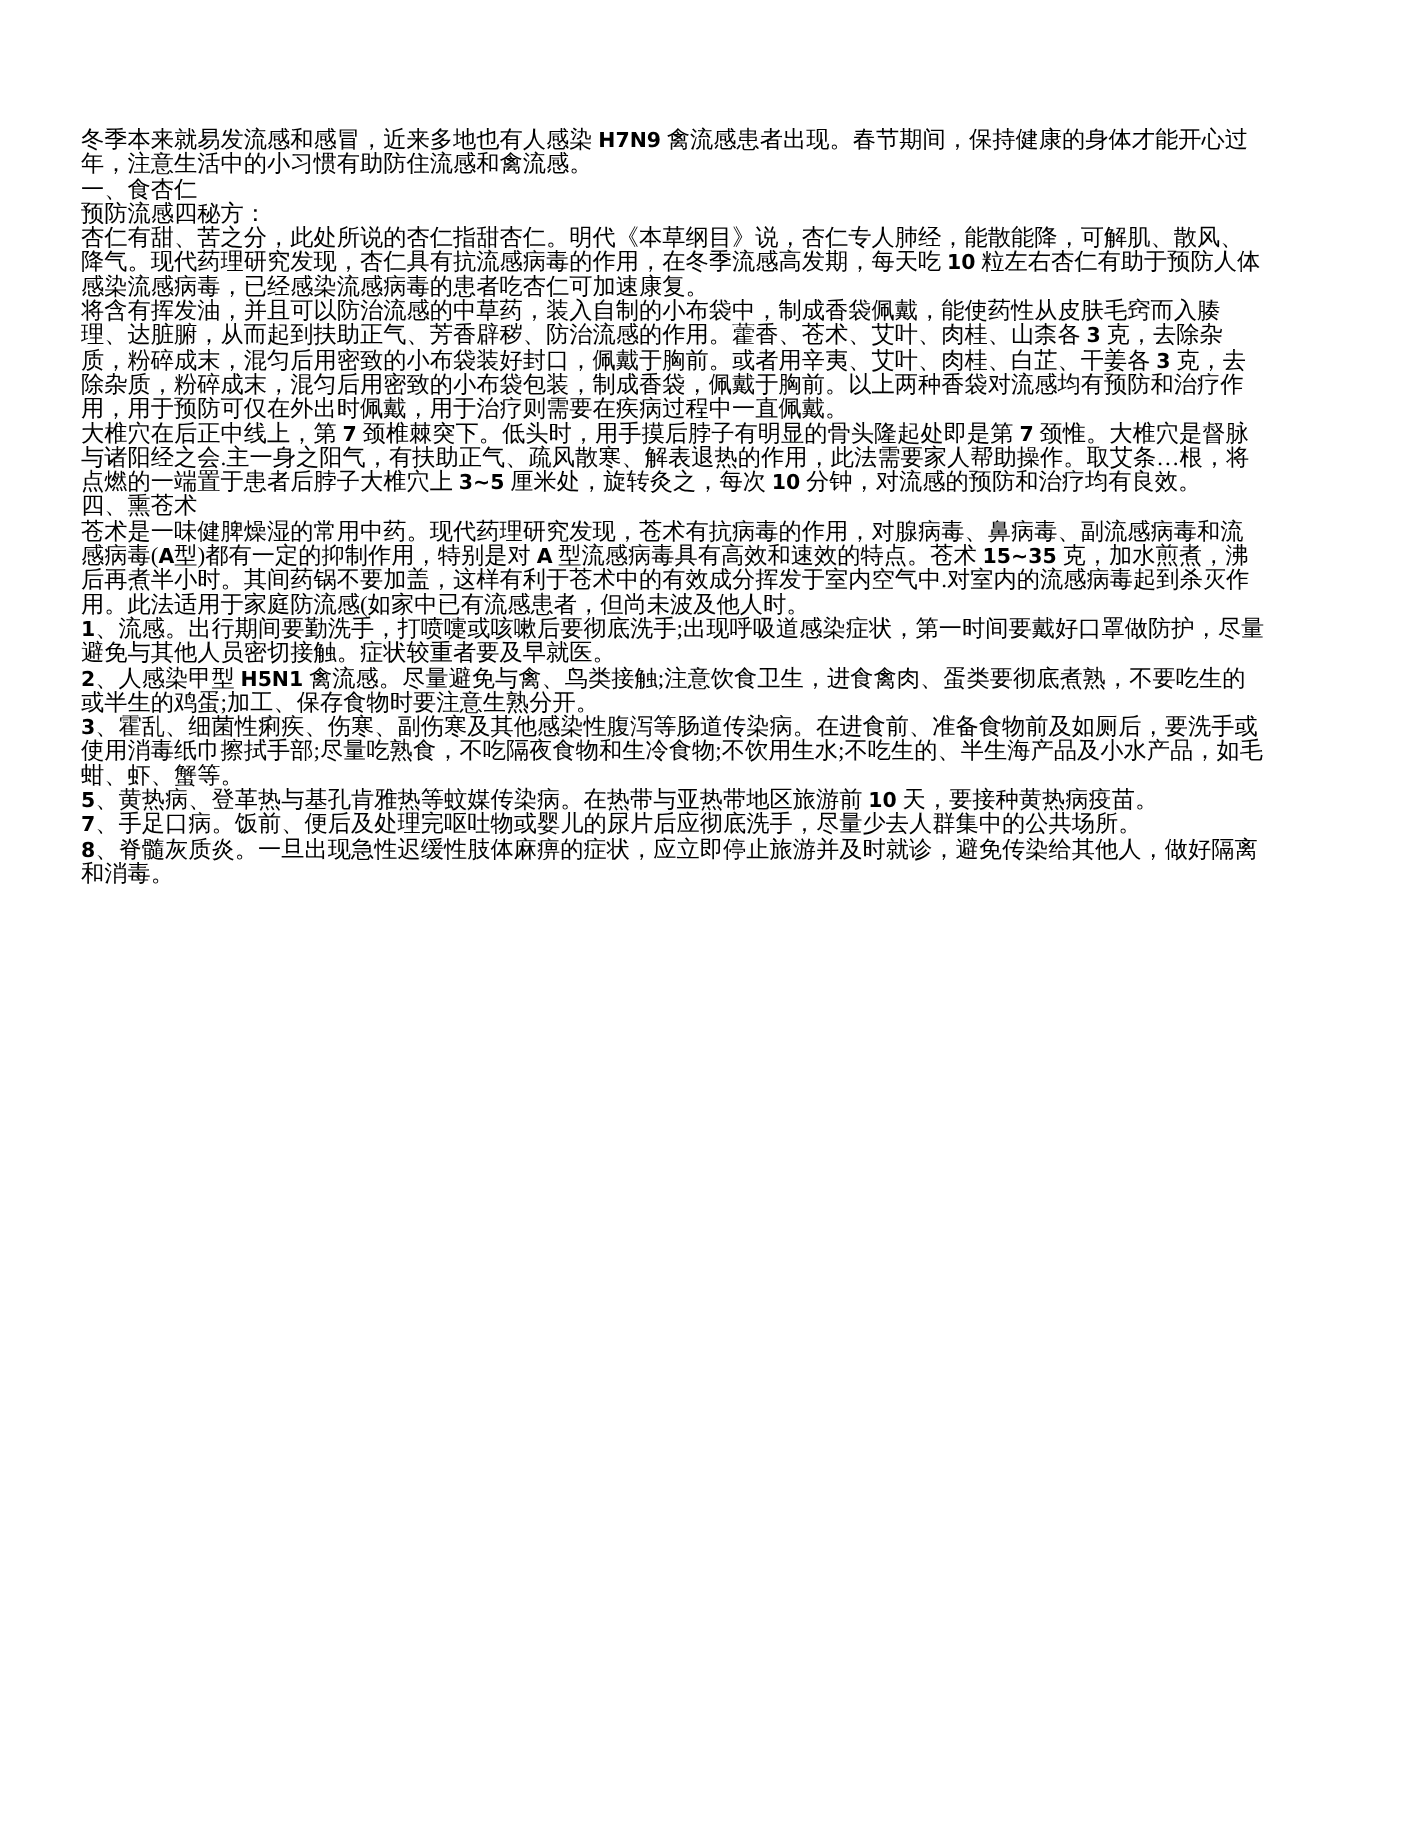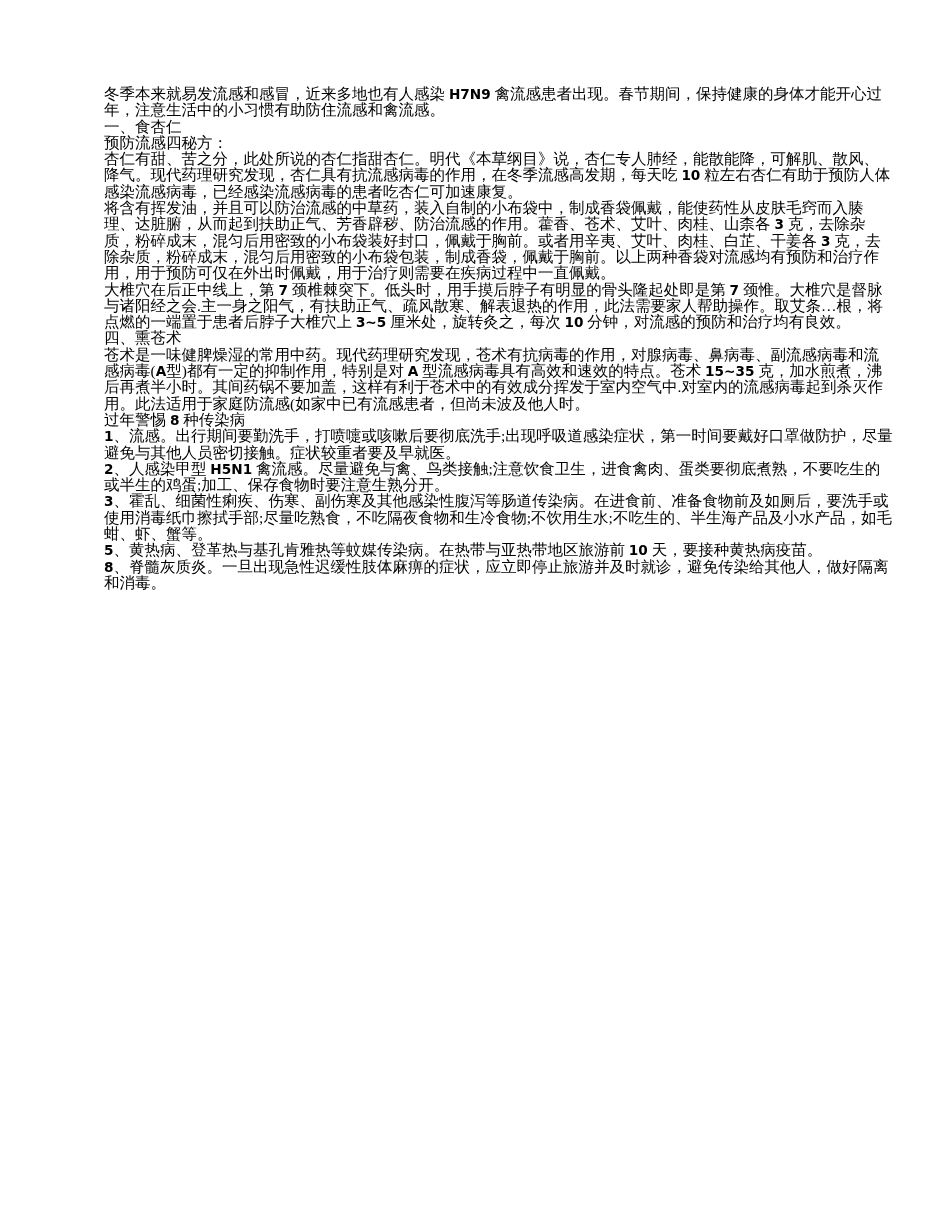--- a/index.html
+++ b/index.html
@@ -11,21 +11,21 @@
     width: 950px;
     height: 1230px;
     font-family: "Liberation Serif", "DejaVu Serif", serif;
     color: #000000;
     overflow: hidden;
   }
   .page {
     box-sizing: border-box;
     width: 950px;
     height: 1230px;
-    padding: 86px 80px 0 104px;
+    padding: 86px 80px 0 54px;
     background: #ffffff;
   }
   .doc {
     width: 790px;
   }
   .doc p {
     margin: 0;
     padding: 0;
     font-size: 15.5px;
     line-height: 16.3px;
@@ -45,20 +45,20 @@
 <div class="page">
   <div class="doc">
     <p class="rich">冬季本来就易发流感和感冒，近来多地也有人感染 <span class="ascii">H7N9</span> 禽流感患者出现。春节期间，保持健康的身体才能开心过年，注意生活中的小习惯有助防住流感和禽流感。</p>
     <p class="rich">一、食杏仁</p>
     <p class="rich">预防流感四秘方：</p>
     <p class="rich">杏仁有甜、苦之分，此处所说的杏仁指甜杏仁。明代《本草纲目》说，杏仁专人肺经，能散能降，可解肌、散风、降气。现代药理研究发现，杏仁具有抗流感病毒的作用，在冬季流感高发期，每天吃 <span class="ascii">10</span> 粒左右杏仁有助于预防人体感染流感病毒，已经感染流感病毒的患者吃杏仁可加速康复。</p>
     <p class="rich">将含有挥发油，并且可以防治流感的中草药，装入自制的小布袋中，制成香袋佩戴，能使药性从皮肤毛窍而入腠理、达脏腑，从而起到扶助正气、芳香辟秽、防治流感的作用。藿香、苍术、艾叶、肉桂、山柰各 <span class="ascii">3</span> 克，去除杂质，粉碎成末，混匀后用密致的小布袋装好封口，佩戴于胸前。或者用辛夷、艾叶、肉桂、白芷、干姜各 <span class="ascii">3</span> 克，去除杂质，粉碎成末，混匀后用密致的小布袋包装，制成香袋，佩戴于胸前。以上两种香袋对流感均有预防和治疗作用，用于预防可仅在外出时佩戴，用于治疗则需要在疾病过程中一直佩戴。</p>
     <p class="rich">大椎穴在后正中线上，第 <span class="ascii">7</span> 颈椎棘突下。低头时，用手摸后脖子有明显的骨头隆起处即是第 <span class="ascii">7</span> 颈惟。大椎穴是督脉与诸阳经之会.主一身之阳气，有扶助正气、疏风散寒、解表退热的作用，此法需要家人帮助操作。取艾条…根，将点燃的一端置于患者后脖子大椎穴上 <span class="ascii">3~5</span> 厘米处，旋转灸之，每次 <span class="ascii">10</span> 分钟，对流感的预防和治疗均有良效。</p>
     <p class="rich">四、熏苍术</p>
     <p class="rich">苍术是一味健脾燥湿的常用中药。现代药理研究发现，苍术有抗病毒的作用，对腺病毒、鼻病毒、副流感病毒和流感病毒(<span class="ascii">A</span>型)都有一定的抑制作用，特别是对 <span class="ascii">A</span> 型流感病毒具有高效和速效的特点。苍术 <span class="ascii">15~35</span> 克，加水煎煮，沸后再煮半小时。其间药锅不要加盖，这样有利于苍术中的有效成分挥发于室内空气中.对室内的流感病毒起到杀灭作用。此法适用于家庭防流感(如家中已有流感患者，但尚未波及他人时。</p>
-    <p class="rich">过年警惕 <span class="ascii">8</span> 种传染病</p>
     <p class="rich"><span class="ascii">1</span>、流感。出行期间要勤洗手，打喷嚏或咳嗽后要彻底洗手;出现呼吸道感染症状，第一时间要戴好口罩做防护，尽量避免与其他人员密切接触。症状较重者要及早就医。</p>
     <p class="rich"><span class="ascii">2</span>、人感染甲型 <span class="ascii">H5N1</span> 禽流感。尽量避免与禽、鸟类接触;注意饮食卫生，进食禽肉、蛋类要彻底煮熟，不要吃生的或半生的鸡蛋;加工、保存食物时要注意生熟分开。</p>
     <p class="rich"><span class="ascii">3</span>、霍乱、细菌性痢疾、伤寒、副伤寒及其他感染性腹泻等肠道传染病。在进食前、准备食物前及如厕后，要洗手或使用消毒纸巾擦拭手部;尽量吃熟食，不吃隔夜食物和生冷食物;不饮用生水;不吃生的、半生海产品及小水产品，如毛蚶、虾、蟹等。</p>
     <p class="rich"><span class="ascii">5</span>、黄热病、登革热与基孔肯雅热等蚊媒传染病。在热带与亚热带地区旅游前 <span class="ascii">10</span> 天，要接种黄热病疫苗。</p>
+    <p class="rich"><span class="ascii">7</span>、手足口病。饭前、便后及处理完呕吐物或婴儿的尿片后应彻底洗手，尽量少去人群集中的公共场所。</p>
     <p class="rich"><span class="ascii">8</span>、脊髓灰质炎。一旦出现急性迟缓性肢体麻痹的症状，应立即停止旅游并及时就诊，避免传染给其他人，做好隔离和消毒。</p>
   </div>
 </div>
 
 </body></html>

